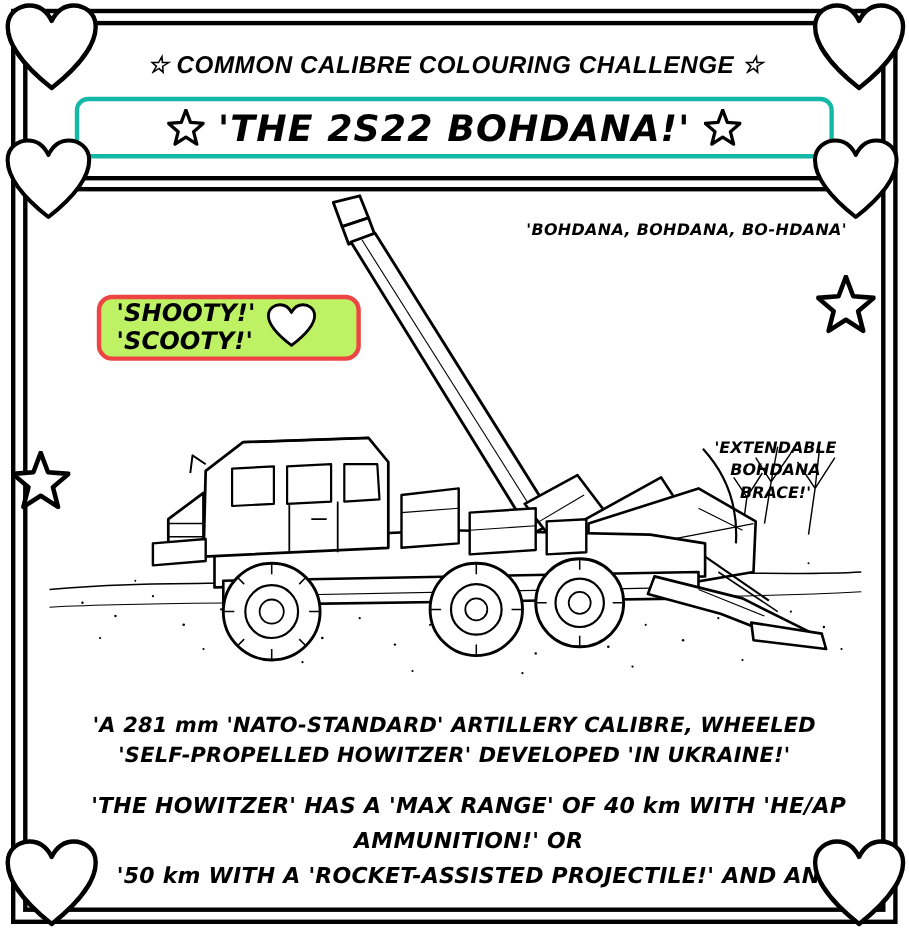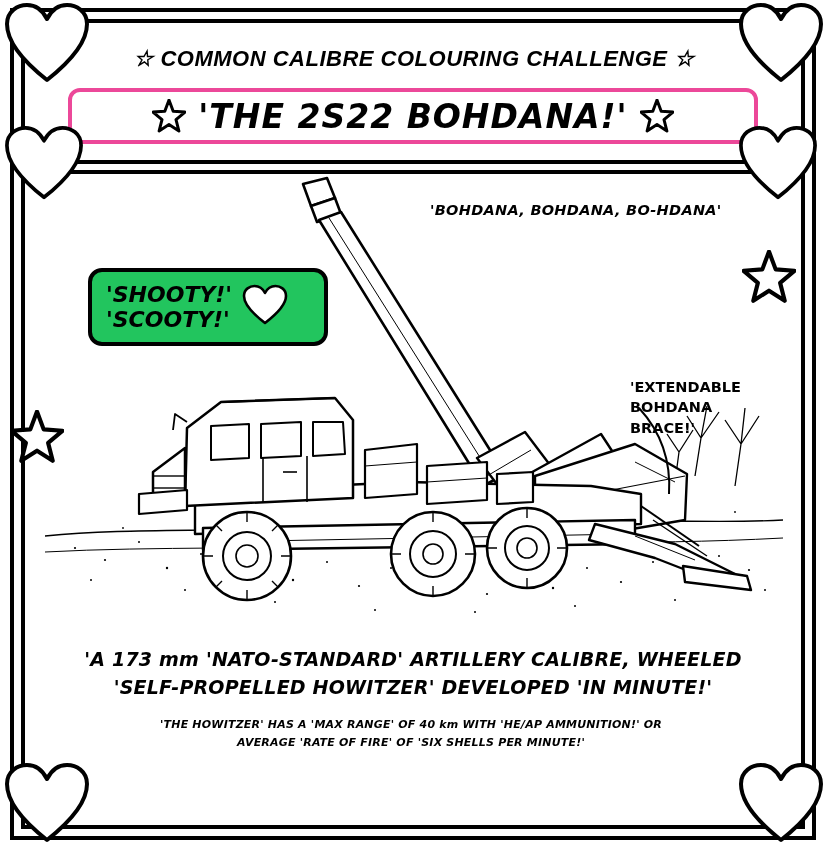--- a/index.html
+++ b/index.html
@@ -70,21 +70,21 @@
     font-style: italic;
     letter-spacing: 0.5px;
     white-space: nowrap;
   }
   .title-box {
     position: absolute;
     left: 68px;
     top: 88px;
     width: 690px;
     height: 56px;
-    border: 4px solid #ec4899;
+    border: 4px solid #14b8a6;
     border-radius: 12px;
     box-sizing: border-box;
     display: flex;
     align-items: center;
     justify-content: center;
     gap: 12px;
     background: #fff;
   }
   .title-text {
     font-size: 33px;
@@ -114,79 +114,81 @@
     height: 456px;
     overflow: hidden;
   }
 
   
   .lyrics {
     position: absolute;
     left: 430px;
     top: 200px;
     width: 340px;
-    text-align: left;
+    text-align: right;
     font-size: 14.5px;
     font-weight: bold;
     font-style: italic;
     line-height: 1.5;
     letter-spacing: 0.3px;
   }
   .shooty-box {
     position: absolute;
     left: 88px;
     top: 268px;
     width: 240px;
-    height: 78px;
-    border: 4px solid #000000;
+    height: 60px;
+    border: 4px solid #ef4444;
     border-radius: 14px;
     box-sizing: border-box;
-    background: #22c55e;
+    background: #bef264;
     display: flex;
     align-items: center;
     padding: 0 14px;
     gap: 10px;
   }
   .shooty-text {
     font-size: 22px;
     font-weight: bold;
     font-style: italic;
     line-height: 1.15;
     white-space: nowrap;
   }
   .brace-label {
     position: absolute;
     left: 630px;
-    top: 377px;
+    top: 398px;
     width: 150px;
+    text-align: center;
     font-size: 14.5px;
     font-weight: bold;
+    font-style: italic;
     line-height: 1.4;
   }
 
   
   .bottom-main {
     position: absolute;
     left: 45px;
     top: 646px;
     width: 736px;
     text-align: center;
     font-size: 19px;
     font-weight: bold;
     font-style: italic;
     line-height: 1.45;
     letter-spacing: 0.2px;
   }
   .bottom-sub {
     position: absolute;
-    left: 43px;
+    left: 58px;
     top: 716px;
     width: 736px;
     text-align: center;
-    font-size: 11px;
+    font-size: 20px;
     font-weight: bold;
     font-style: italic;
     line-height: 1.6;
     letter-spacing: 0.2px;
   }
 </style>
 </head>
 <body>
 
 <div class="page">
@@ -383,27 +385,27 @@
       </svg>
     </span>
   </div>
 
   <div class="brace-label">
     <div>'EXTENDABLE</div>
     <div>BOHDANA BRACE!'</div>
   </div>
 
   <div class="bottom-main">
-    <div>'A 173 mm 'NATO-STANDARD' ARTILLERY CALIBRE, WHEELED</div>
-    <div>'SELF-PROPELLED HOWITZER' DEVELOPED 'IN MINUTE!'</div>
+    <div>'A 281 mm 'NATO-STANDARD' ARTILLERY CALIBRE, WHEELED</div>
+    <div>'SELF-PROPELLED HOWITZER' DEVELOPED 'IN UKRAINE!'</div>
   </div>
 
   <div class="bottom-sub">
     <div>'THE HOWITZER' HAS A 'MAX RANGE' OF 40 km WITH 'HE/AP AMMUNITION!' OR</div>
-    <div>AVERAGE 'RATE OF FIRE' OF 'SIX SHELLS PER MINUTE!'</div>
+    <div>'50 km WITH A 'ROCKET-ASSISTED PROJECTILE!' AND AN</div>
   </div>
 
   <div class="corner c-tl">
     <svg width="86" height="82" viewBox="0 0 86 82">
       <path d="M43 78 C 10 52, 3 33, 3 22 C 3 9, 14 3, 23 3 C 32 3, 39 9, 43 17 C 47 9, 54 3, 63 3 C 72 3, 83 9, 83 22 C 83 33, 76 52, 43 78 Z" fill="#fff" stroke="#000" stroke-width="4" stroke-linejoin="round"></path>
     </svg>
   </div>
   <div class="corner c-tr">
     <svg width="86" height="82" viewBox="0 0 86 82">
       <path d="M43 78 C 10 52, 3 33, 3 22 C 3 9, 14 3, 23 3 C 32 3, 39 9, 43 17 C 47 9, 54 3, 63 3 C 72 3, 83 9, 83 22 C 83 33, 76 52, 43 78 Z" fill="#fff" stroke="#000" stroke-width="4" stroke-linejoin="round"></path>

